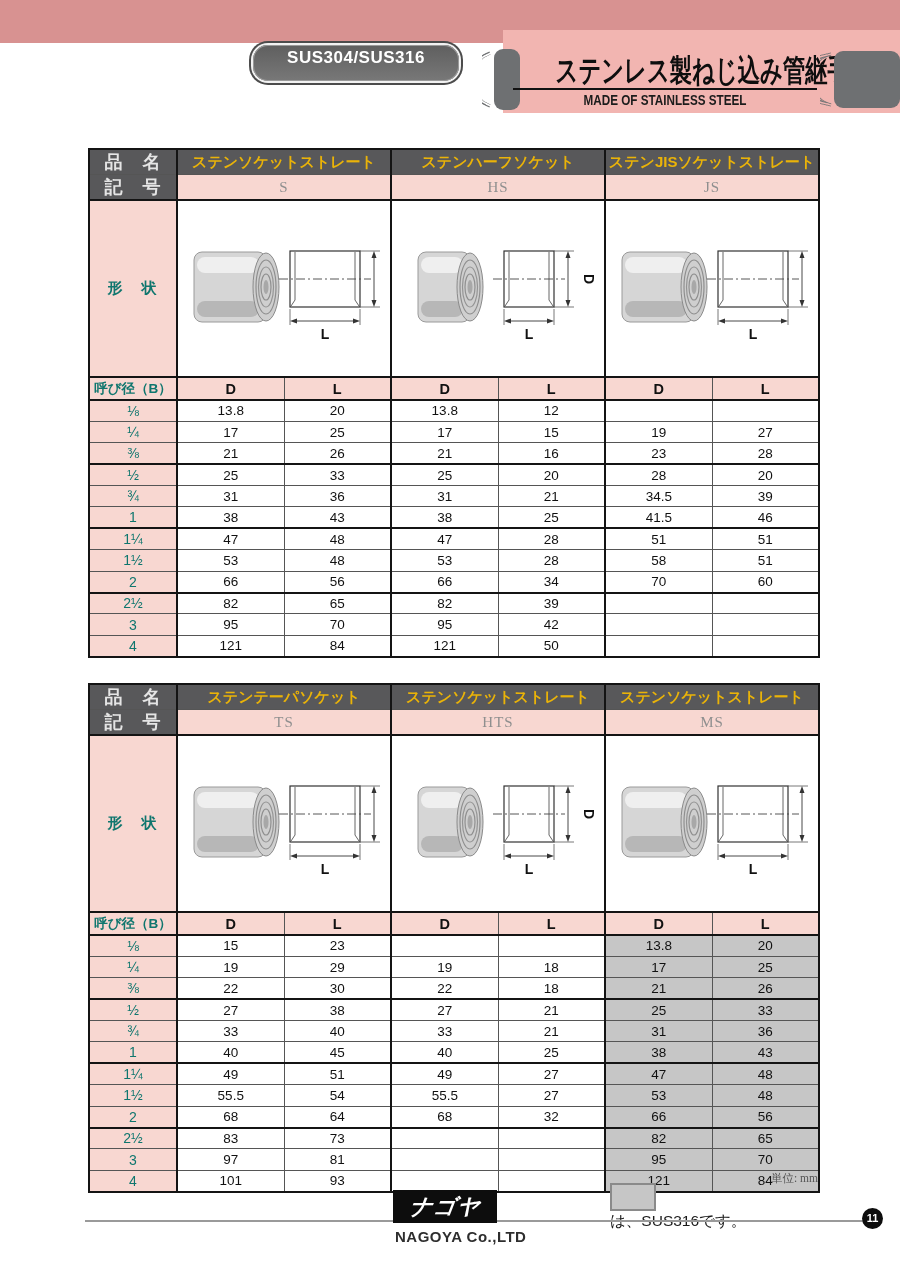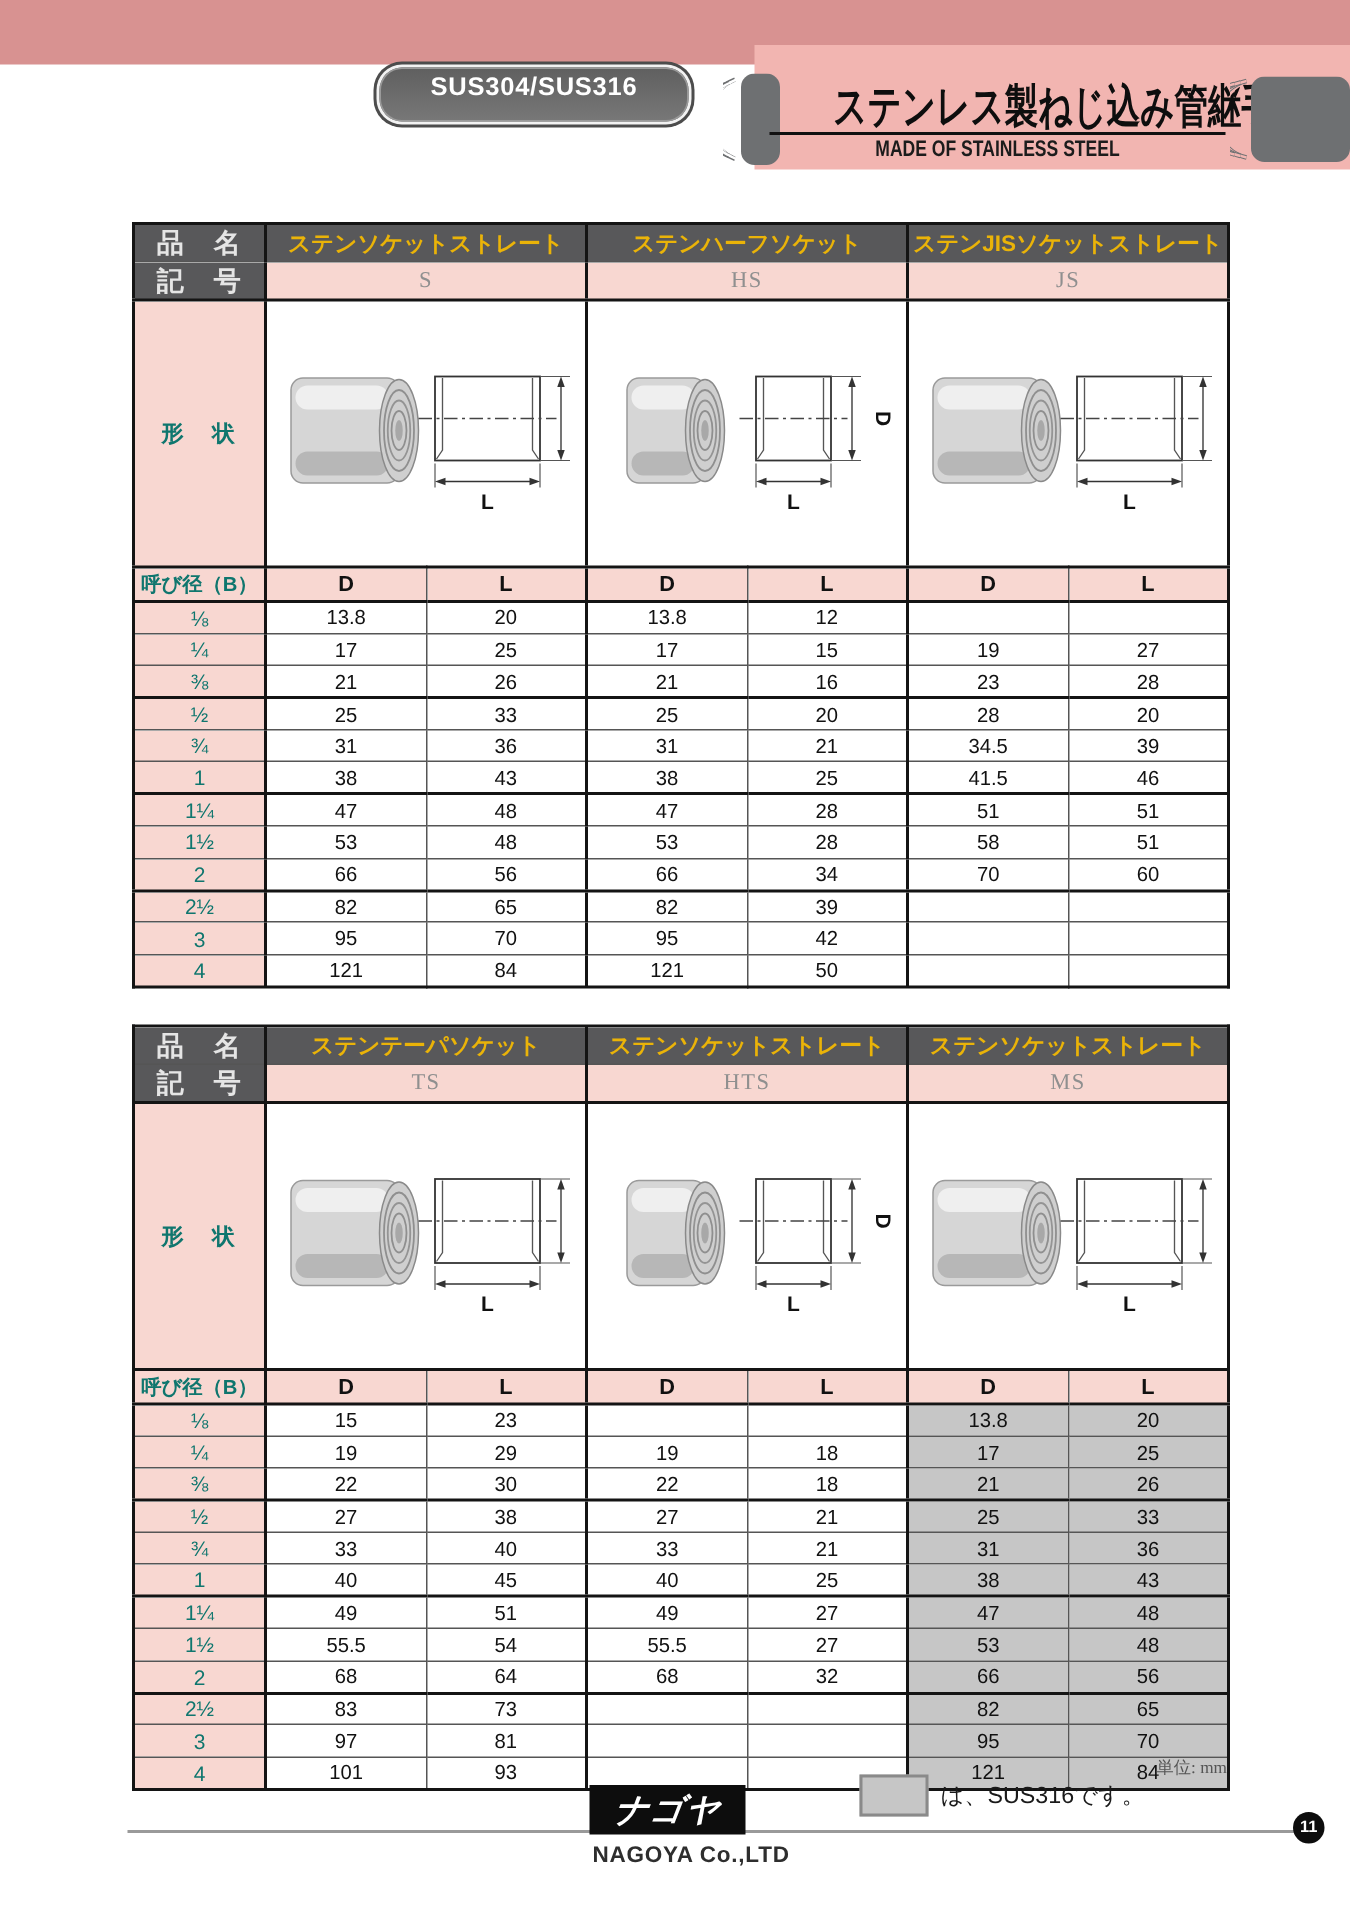--- a/index.html
+++ b/index.html
@@ -61,21 +61,21 @@
   .code{color:#8f8f8f;font-family:"Liberation Serif","DejaVu Serif",serif;font-weight:normal;font-size:15px;letter-spacing:1px;}
   .nominal{font-size:13.5px;font-weight:bold;letter-spacing:0;}
   .dh{font-weight:bold;font-size:14.5px;color:#111;}
   .size{font-weight:normal;font-size:14px;color:#111;}
   .val{font-size:13.5px;color:#111;background:#fff;}
   td.gray{background:var(--gray316);}
   td.shapecell{background:#fff;}
   
   .unitnote{position:absolute;left:735px;top:1171px;width:83px;text-align:right;
     font-family:"Liberation Serif","DejaVu Serif",serif;font-size:11.5px;color:#555;}
-  .legend{position:absolute;left:573px;top:1183px;display:flex;align-items:center;}
+  .legend{position:absolute;left:610px;top:1183px;display:flex;flex-direction:column;}
   .legend .swatch{width:42px;height:24px;background:var(--gray316);border:2px solid #8a8a8a;margin-right:8px;}
   .legend .ltext{font-size:15.5px;color:#1a1a1a;}
   .footrule{position:absolute;left:85px;top:1220px;width:778px;height:0;border-top:2px solid #9a9a9a;}
   .logo{position:absolute;left:393px;top:1190px;width:104px;height:33px;background:#0d0d0d;
     display:flex;align-items:center;justify-content:center;z-index:2;}
   .logo .lg{color:#fff;font-weight:bold;font-size:22px;font-style:italic;transform:skewX(-8deg);letter-spacing:1px;}
   .company{position:absolute;left:395px;top:1228px;font-weight:bold;font-size:15px;color:#2e2e2e;letter-spacing:.5px;text-align:right;}
   .pageno{position:absolute;left:862px;top:1208px;width:21px;height:21px;border-radius:50%;background:#0d0d0d;
     color:#fff;font-weight:bold;font-size:11px;line-height:21px;text-align:center;z-index:2;}
 </style>

